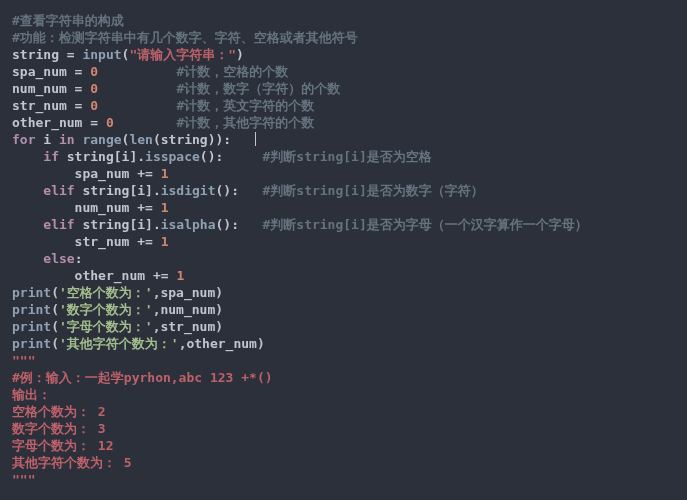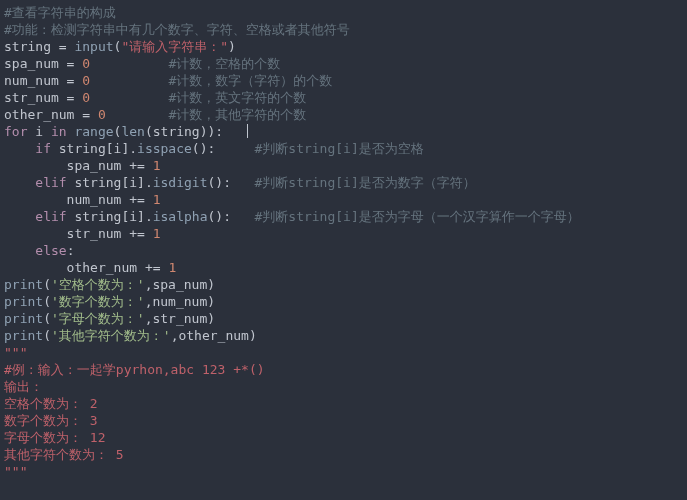--- a/index.html
+++ b/index.html
@@ -8,23 +8,24 @@
     background: #2b303b;
     font-family: "Consolas", "Monaco", monospace;
     font-size: 13px;
     line-height: 17px;
     color: #c0c5ce;
     width: 687px;
     height: 500px;
     overflow: hidden;
   }
   pre {
-    margin: 0;
+    margin: 8px;
     padding: 4px 0 0 4px;
     white-space: pre;
+    font-weight: bold;
   }
   .c-comment { color: #65737e; }
   .c-keyword { color: #b48ead; }
   .c-builtin { color: #8fa1b3; }
   .c-string  { color: #a3be8c; }
   .c-strred  { color: #bf616a; }
   .c-punct   { color: #c0c5ce; }
   .c-ident   { color: #c0c5ce; }
   .c-num     { color: #d08770; }
   .c-func    { color: #8fa1b3; }

